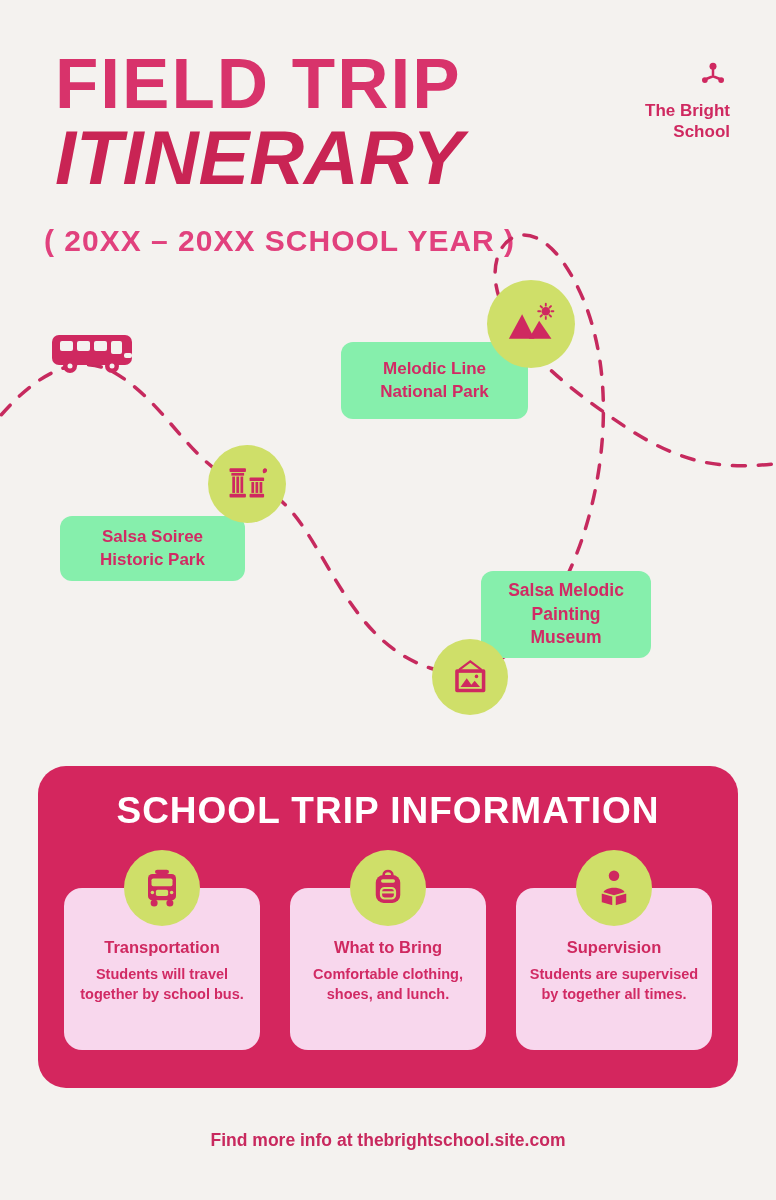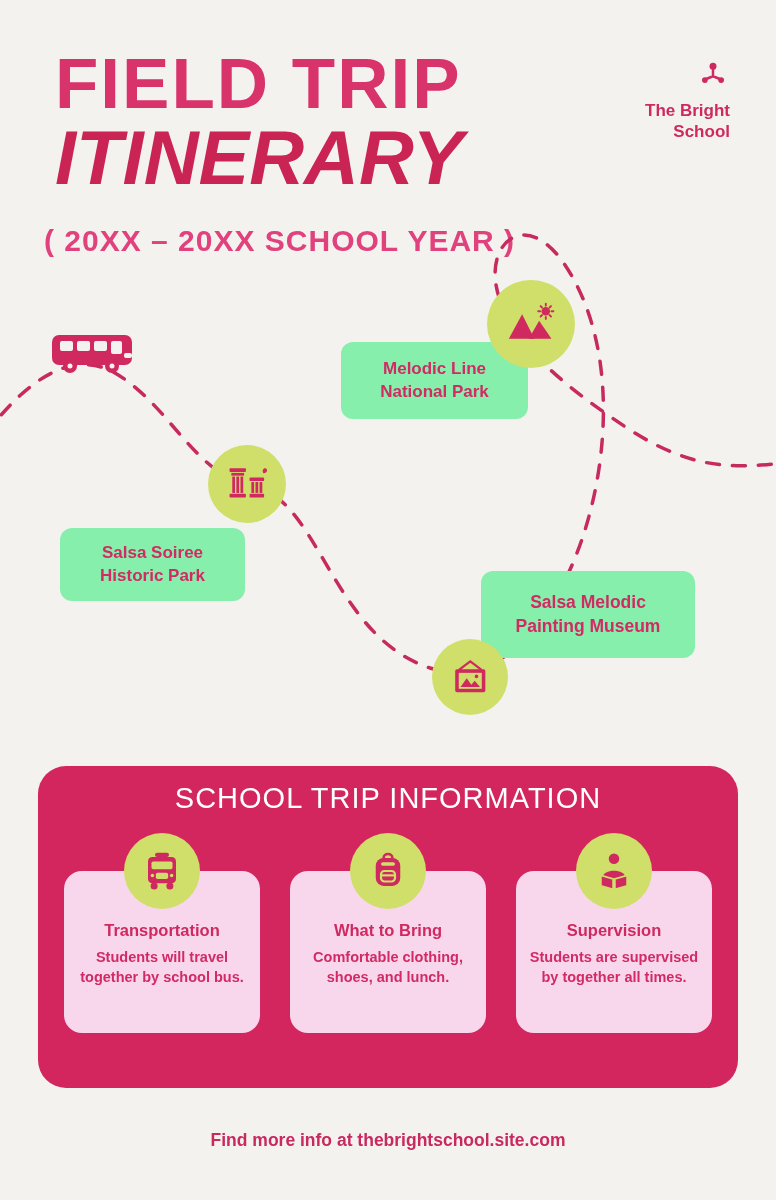--- a/index.html
+++ b/index.html
@@ -30,38 +30,38 @@
   }
   
   .route-svg{ position:absolute; left:0; top:190px; width:776px; height:560px; }
   .bus{ position:absolute; left:50px; top:325px; width:90px; height:56px; }
   .stop-card{
     position:absolute; background:#86efac; border-radius:12px;
     display:flex; align-items:center; justify-content:center; text-align:center;
     color:#d12a64; font-size:17px; font-weight:600; line-height:1.35; padding:8px 14px;
   }
   .card-np{ left:341px; top:342px; width:187px; height:77px; }
-  .card-hp{ left:60px;  top:528px; width:185px; height:73px; }
-  .card-pm{ left:481px; top:571px; width:214px; height:87px; font-size:17.5px; }
+  .card-hp{ left:60px;  top:516px; width:185px; height:65px; }
+  .card-pm{ left:481px; top:571px; width:170px; height:87px; font-size:17.5px; }
   .stop-circle{
     position:absolute; border-radius:50%; background:#cfdf69;
     display:flex; align-items:center; justify-content:center;
   }
   .circle-np{ left:487px; top:280px; width:88px; height:88px; }
   .circle-hp{ left:208px; top:445px; width:78px; height:78px; }
   .circle-pm{ left:432px; top:639px; width:76px; height:76px; }
   .stop-circle svg{ width:56%; height:56%; }
   
   .info-panel{
     position:absolute; left:38px; top:766px; width:700px; height:322px;
     background:#d4265e; border-radius:28px;
   }
   .info-title{
-    margin-top:16px; text-align:center; color:#ffffff;
-    font-size:29px; font-weight:400; letter-spacing:1px;
+    margin-top:24px; text-align:center; color:#ffffff;
+    font-size:37px; font-weight:700; letter-spacing:1px;
   }
   .info-cols{
     display:flex; justify-content:center; gap:30px; margin-top:18px; padding:0 10px;
   }
   .info-col{ width:196px; display:flex; flex-direction:column; align-items:center; }
   .info-icon-circle{
     width:76px; height:76px; border-radius:50%; background:#cfdf69;
     display:flex; align-items:center; justify-content:center;
     margin-bottom:-38px; position:relative; z-index:2;
   }

